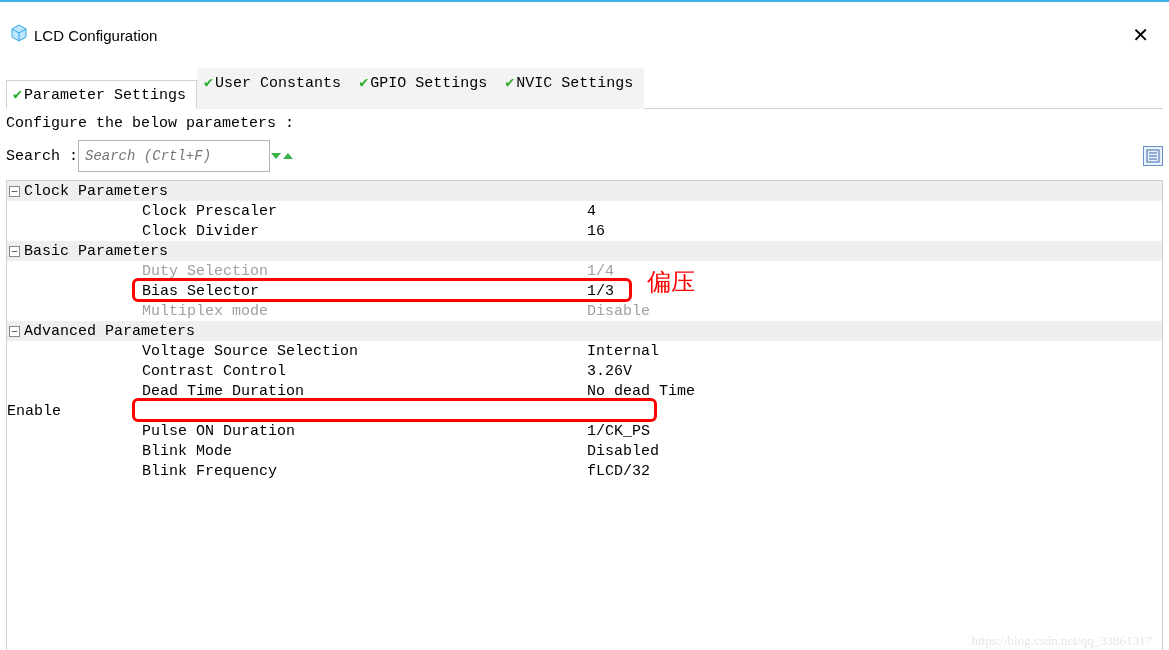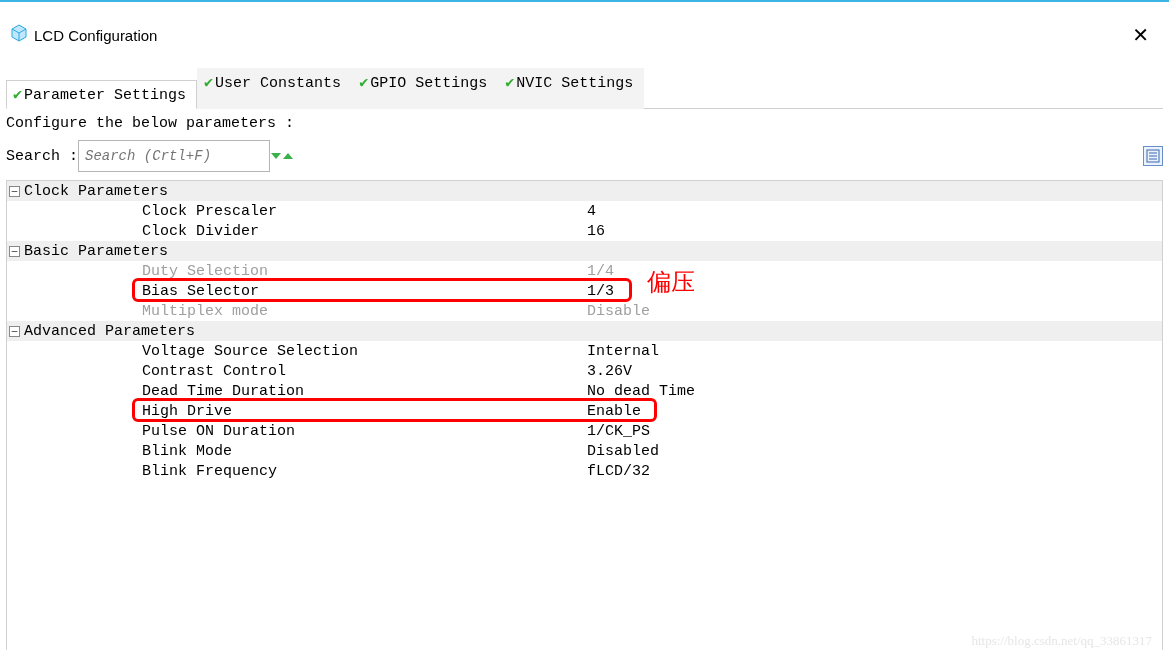--- a/index.html
+++ b/index.html
@@ -130,21 +130,20 @@
   </div>
   <div class="row">
     <span class="label">Contrast Control</span>
     <span class="value">3.26V</span>
   </div>
   <div class="row">
     <span class="label">Dead Time Duration</span>
     <span class="value">No dead Time</span>
   </div>
   <div class="row">
-    <span class="label">High Drive</span>
     <span class="value">Enable</span>
   </div>
   <div class="row">
     <span class="label">Pulse ON Duration</span>
     <span class="value">1/CK_PS</span>
   </div>
   <div class="row">
     <span class="label">Blink Mode</span>
     <span class="value">Disabled</span>
   </div>

